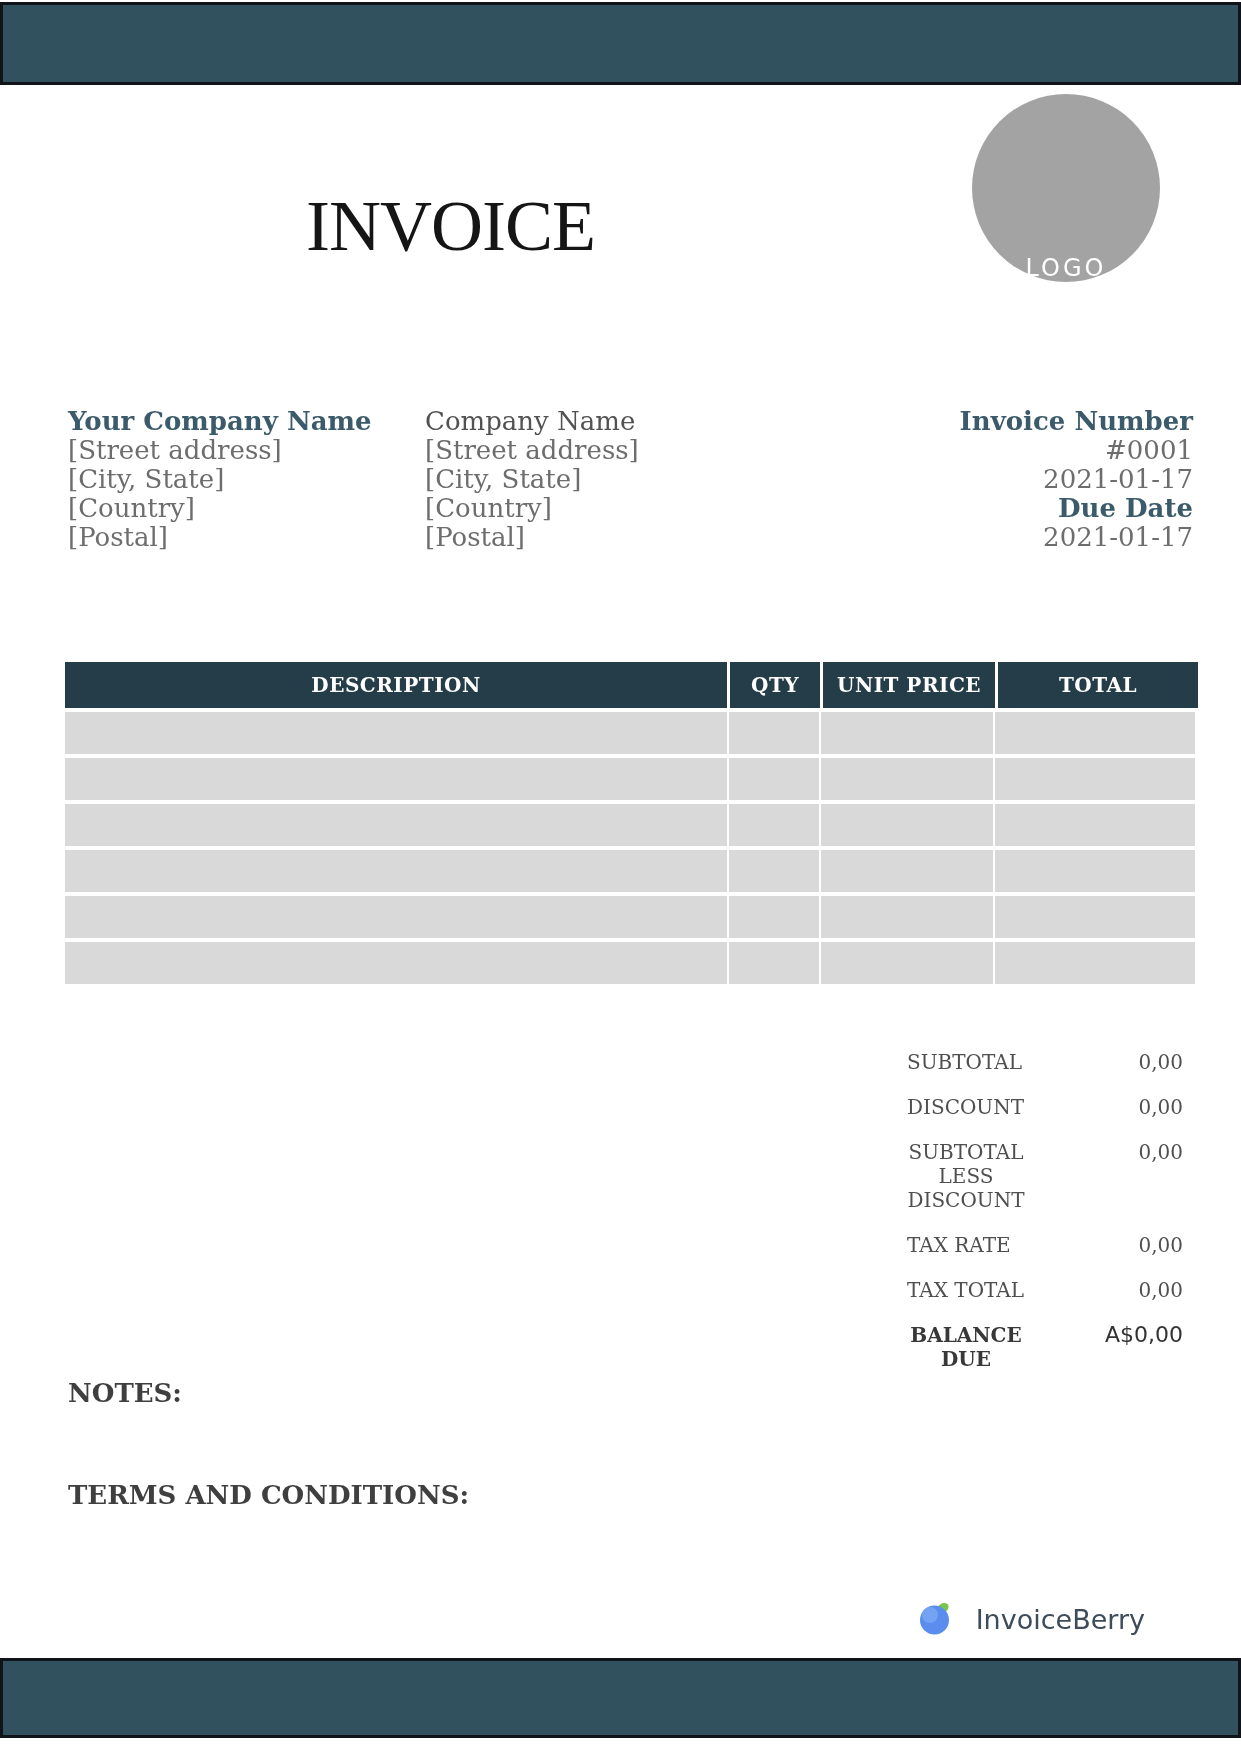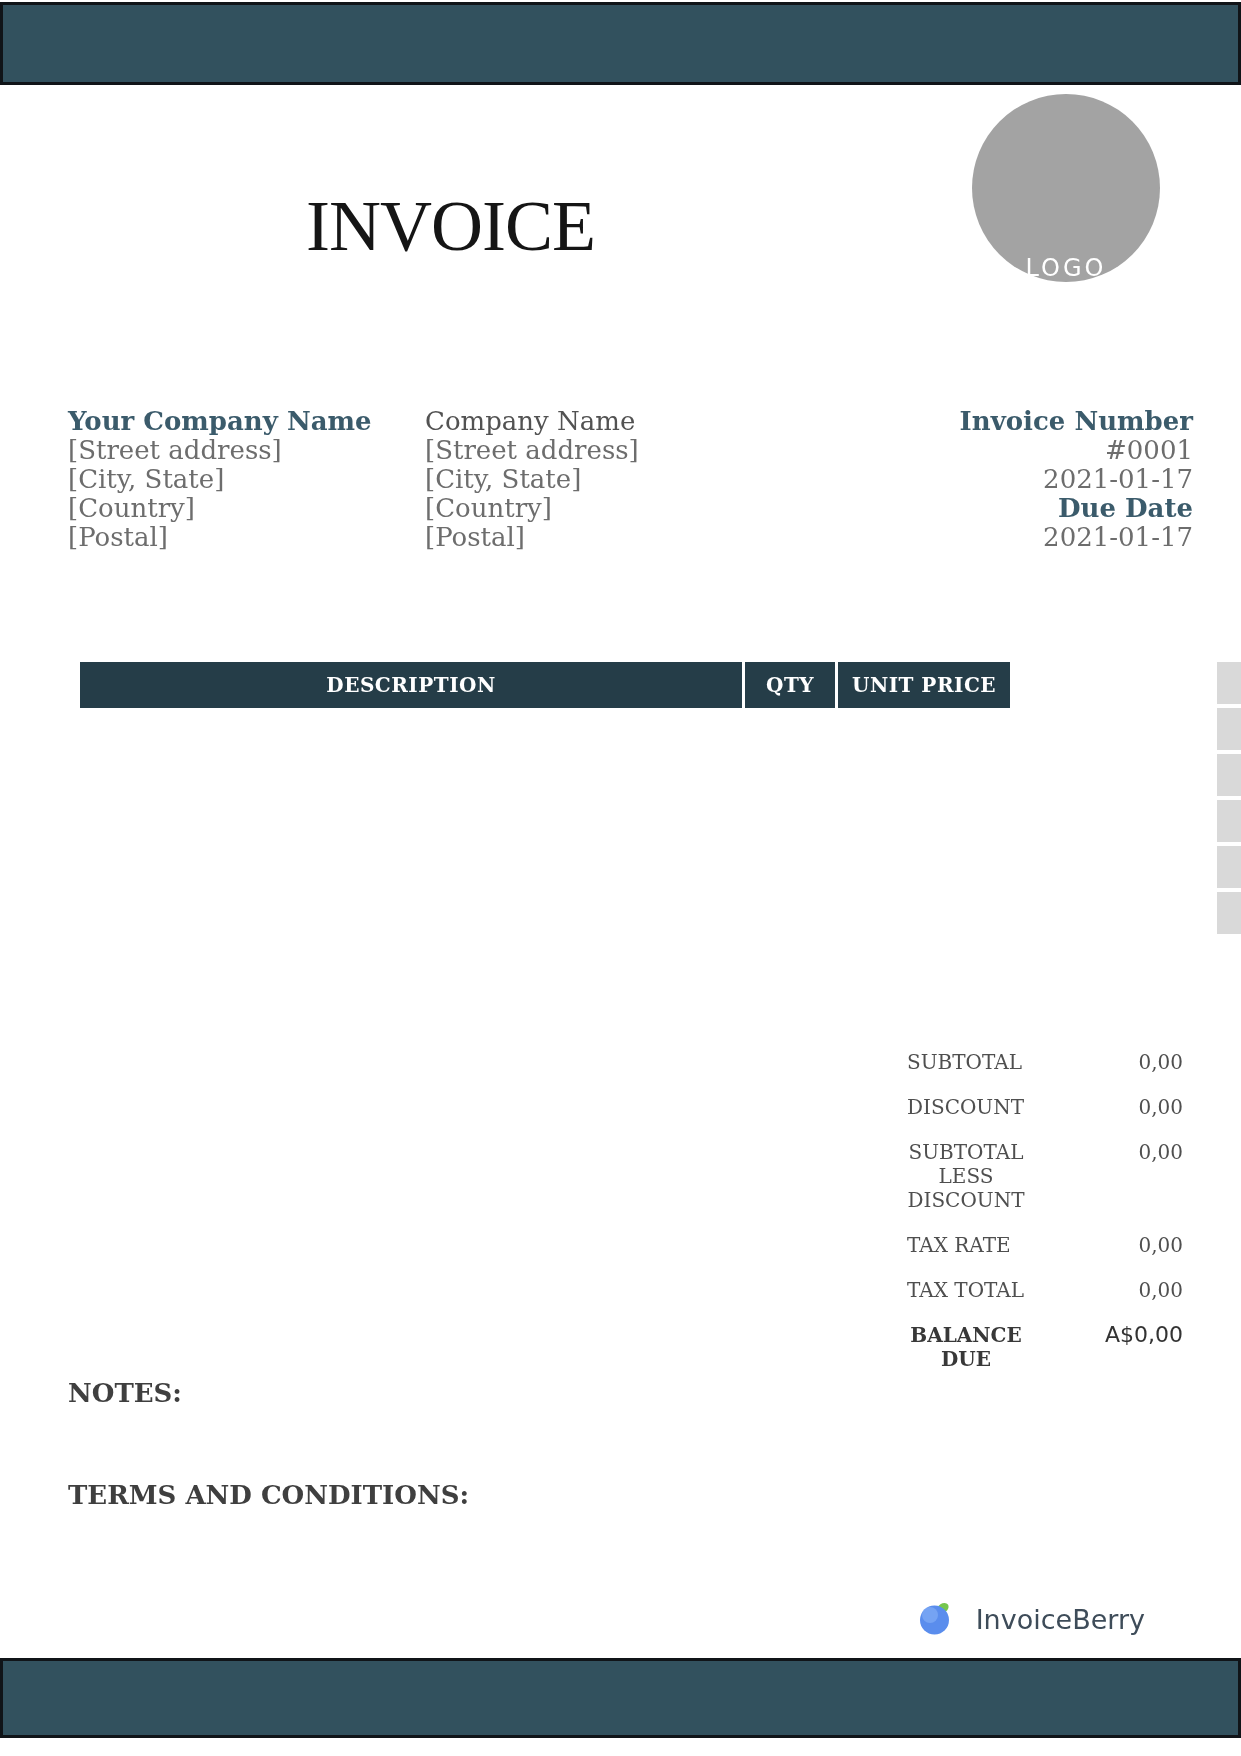--- a/index.html
+++ b/index.html
@@ -41,21 +41,21 @@
   .info-block{position:absolute;top:388px;font-size:26px;line-height:29px;margin-top:19px;}
   .sender-block{left:68px;width:340px;}
   .recipient-block{left:425px;width:330px;}
   .meta-block{right:48px;width:330px;text-align:right;}
   .teal-heading{color:var(--heading-teal);font-weight:bold;}
   .addr-line{color:var(--text-gray);}
   .first-line{color:#525252;}
   .meta-value{color:var(--text-gray);}
   .itable{
     position:absolute;left:65px;top:662px;width:906px;
-    display:flex;flex-direction:row;gap:4px;margin-left:15px;
+    display:flex;flex-direction:column;gap:4px;
   }
   .trow{display:grid;grid-template-columns:662px 90px 172px 200px;gap:2px;}
   .thead-row{gap:3px;}
   .thcell{
     height:46px;background:var(--table-header);color:#ffffff;
     display:flex;align-items:center;justify-content:center;
     font-size:20px;font-weight:bold;letter-spacing:0.5px;
   }
   .tcell{height:42px;background:var(--row-gray);}
   .totals{
@@ -112,20 +112,21 @@
   <div class="meta-value">2021-01-17</div>
   <div class="teal-heading">Due Date</div>
   <div class="meta-value">2021-01-17</div>
 </div>
 
 <div class="itable">
   <div class="trow thead-row">
     <div class="thcell">DESCRIPTION</div>
     <div class="thcell">QTY</div>
     <div class="thcell">UNIT PRICE</div>
+    <div class="thcell">TOTAL</div>
   </div>
   <div id="table-body" style="display:flex;flex-direction:column;gap:4px;">
       <div class="trow">
         <div class="tcell"></div>
         <div class="tcell"></div>
         <div class="tcell"></div>
         <div class="tcell"></div>
       </div>
       <div class="trow">
         <div class="tcell"></div>

